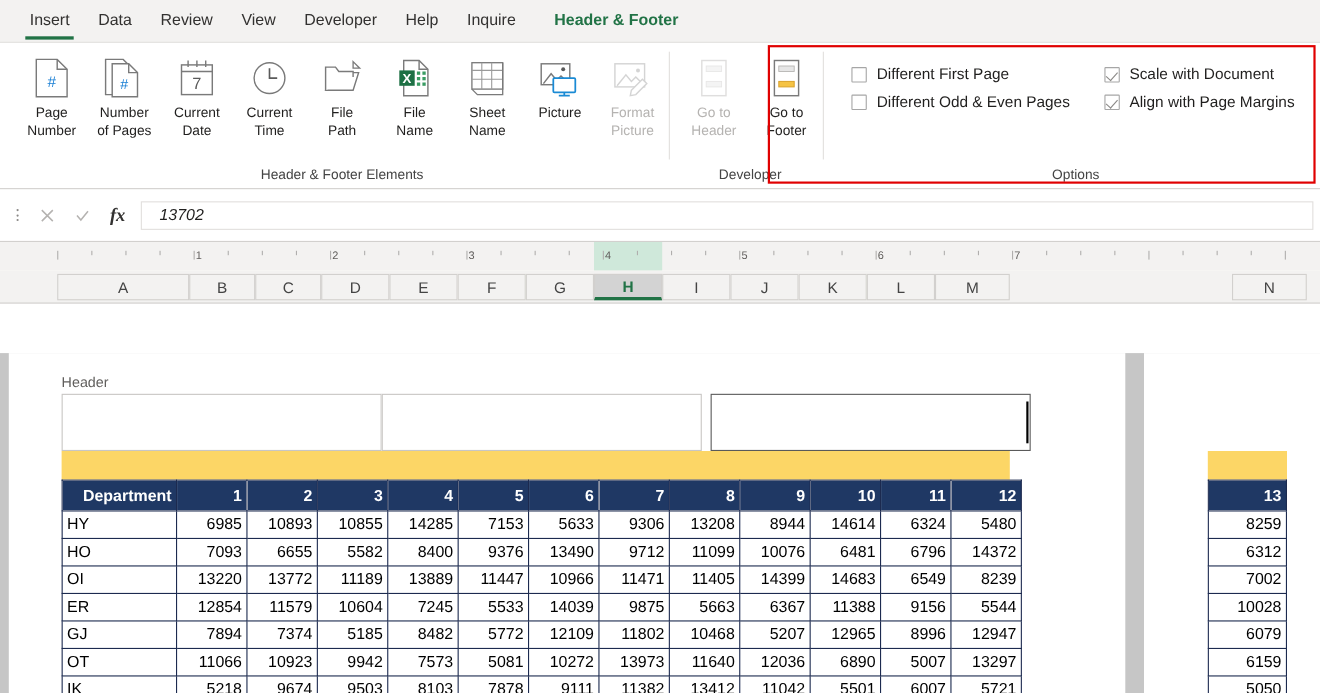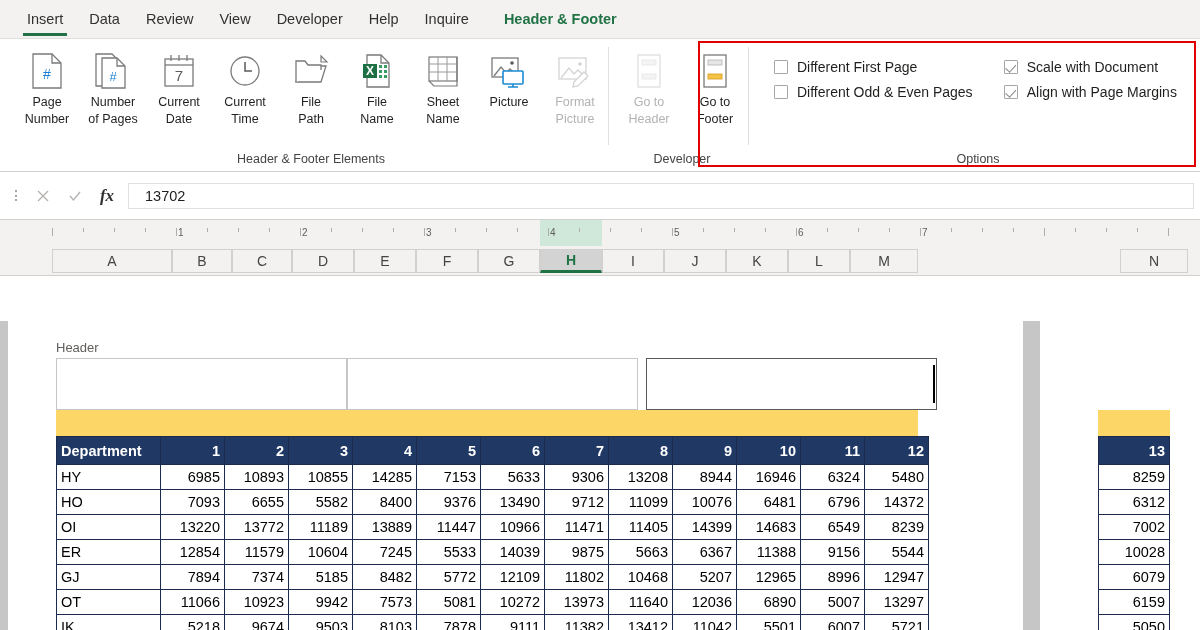--- a/index.html
+++ b/index.html
@@ -60,21 +60,21 @@
   .bigbtn .ico { height:44px; display:flex; align-items:center; justify-content:center; }
   .bigbtn .lbl {
     font-size:12.5px; color:#201f1e; text-align:center;
     line-height:15px; margin-top:2px;
   }
   .bigbtn.disabled .lbl { color:#b5b3b1; }
   .bigbtn.disabled .ico { opacity:0.42; }
 
   
   .optgrid { display:grid; grid-template-columns:auto auto; gap:9px 18px; padding:14px 10px 0 18px; }
-  .optrow { display:flex; align-items:center; gap:9px; cursor:default; }
+  .optrow { display:flex; align-items:flex-end; gap:9px; cursor:default; }
   .cbx {
     width:14px; height:14px; border:1px solid #a6a6a6;
     background:#fff; border-radius:1px; flex:0 0 auto;
     position:relative;
   }
   .cbx.checked::after {
     content:""; position:absolute; left:3.5px; top:0.5px;
     width:4.5px; height:8.5px; border:solid #8a8886;
     border-width:0 1.7px 1.7px 0; transform:rotate(42deg);
   }
@@ -90,21 +90,21 @@
     border-bottom:1px solid #d2d0ce; padding-left:8px;
   }
   .kebab { width:16px; display:flex; flex-direction:column; align-items:center; gap:2.5px; }
   .kebab i { width:2px; height:2px; background:#8a8886; border-radius:50%; display:block; }
   .fbtns { display:flex; align-items:center; gap:2px; margin-left:4px; }
   .fbtn { width:30px; height:28px; display:flex; align-items:center; justify-content:center; }
   .fx { font-family:"Liberation Serif", serif; font-style:italic; font-weight:bold; font-size:17px; color:#323130; }
   .finput {
     flex:1; height:26px; margin:0 6px 0 6px; border:1px solid #e1dfdd;
     background:#fff; display:flex; align-items:center;
-    padding-left:16px; font-size:14.5px; color:#201f1e;
+    padding-left:16px; font-size:14.5px; color:#201f1e;font-style:italic;
   }
 
   
   .rulerwrap { height:26px; background:#f3f2f1; position:relative; border-bottom:0; }
   .ruler { position:absolute; left:0; top:8px; height:18px; width:1200px; }
   .rtick { position:absolute; top:0; width:1px; background:#b0aead; }
   .rtick.major { height:8px; top:0; }
   .rtick.minor { height:4px; top:0; }
   .rnum { position:absolute; top:-1px; font-size:10px; color:#605e5c; }
   .rsel { position:absolute; top:0; height:26px; background:#cfe8da; }
@@ -137,21 +137,21 @@
 
   table.grid { border-collapse:collapse; position:absolute; table-layout:fixed; }
   table.grid th, table.grid td {
     border:1px solid #1c2a4f; font-size:14.5px;
     height:25px; padding:0 4px; white-space:nowrap; overflow:hidden;
   }
   table.grid th {
     background:#1f3864; color:#ffffff; font-weight:bold;
     text-align:right; height:28px;
   }
-  table.grid th.dept { text-align:left; }
+  table.grid th.dept { text-align:right; }
   table.grid td { background:#ffffff; color:#000; text-align:right; }
   table.grid td.dept { text-align:left; }
 </style>
 </head>
 <body>
 
 <div class="tabbar" id="tabbar">
     <div class="tab active">Insert</div>
     <div class="tab">Data</div>
     <div class="tab">Review</div>
@@ -476,21 +476,21 @@
             <td class="dept">HY</td>
             <td>6985</td>
             <td>10893</td>
             <td>10855</td>
             <td>14285</td>
             <td>7153</td>
             <td>5633</td>
             <td>9306</td>
             <td>13208</td>
             <td>8944</td>
-            <td>16946</td>
+            <td>14614</td>
             <td>6324</td>
             <td>5480</td>
           </tr>
           <tr>
             <td class="dept">HO</td>
             <td>7093</td>
             <td>6655</td>
             <td>5582</td>
             <td>8400</td>
             <td>9376</td>

